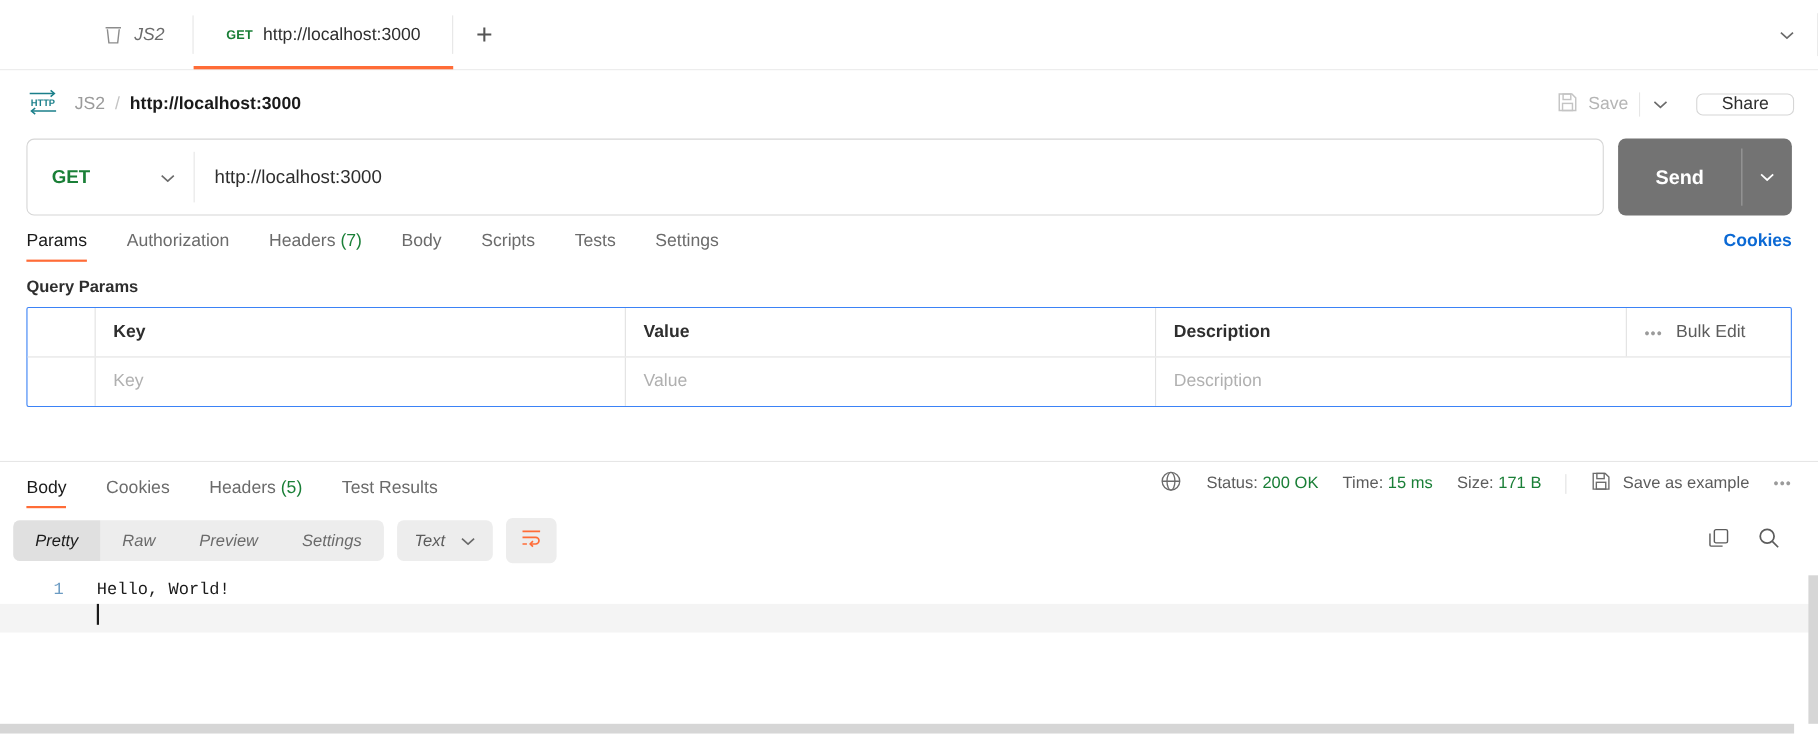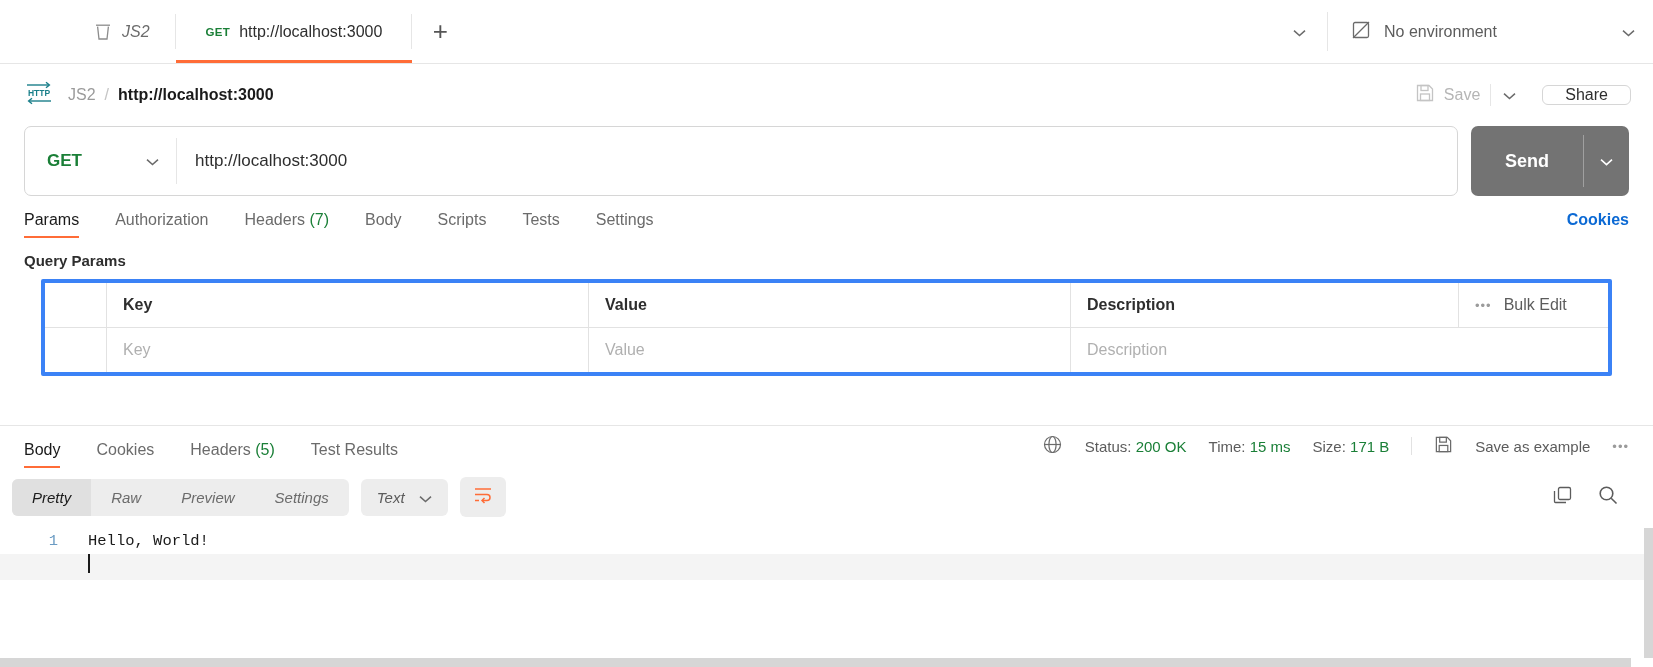--- a/index.html
+++ b/index.html
@@ -124,21 +124,21 @@
   .rtab.active .rt-underline {
     position:absolute; left: 0; right: 0; bottom: 0; height: 2.5px; background: #ff6c37;
   }
   .rtab .count { color: #1a7f37; }
   .reqtabs .spacer { flex:1; }
   .cookies-link { font-size: 16px; color: #0b69d4; font-weight: bold; padding-bottom: 9px; }
 
   
   .qp-title { font-size: 15px; font-weight: bold; color: #2e2e2e; padding: 14px 24px 10px 24px; }
   .qp-table {
-    margin: 0 41px; border: 4px solid #3b82f6; border-radius: 2px;
+    margin: 0 24px; border: 1px solid #3b82f6; border-radius: 2px;
     display: flex; flex-direction: column; background: #fff;
   }
   .qp-row { display: flex; align-items: stretch; }
   .qp-row + .qp-row { border-top: 1px solid #e2e2e2; }
   .qp-cell { padding: 13px 16px; font-size: 16px; display:flex; align-items:center; }
   .qp-cell + .qp-cell { border-left: 1px solid #e2e2e2; }
   .qp-check { width: 61px; }
   .qp-key   { width: 482px; }
   .qp-val   { width: 482px; }
   .qp-desc  { flex: 1; }
@@ -152,21 +152,21 @@
 
   
   .resp-divider { height: 1px; background: #e6e6e6; margin-top: 49px; flex:none; }
   .resptabs {
     display: flex; align-items: flex-end; padding: 0 12px 0 12px; height: 42px; flex:none;
   }
   .resptabs .spacer { flex:1; }
   .meta { display:flex; align-items:center; gap: 22px; padding-bottom: 10px; font-size: 15px; color:#5c5c5c; }
   .meta .val { color: #1a7f37; }
   .meta-sep { width: 1px; height: 18px; background: #e2e2e2; }
-  .save-ex { display:flex; align-items:center; gap:22px; font-size:15px; color:#5c5c5c; }
+  .save-ex { display:flex; align-items:center; gap:10px; font-size:15px; color:#5c5c5c; }
 
   .respbar { display:flex; align-items:center; padding: 8px 12px 0 12px; flex:none;font-style:italic; }
   .seg {
     display: inline-flex; background: #ededed; border-radius: 6px; overflow: hidden;
   }
   .seg-item { padding: 10px 20px; font-size: 15px; color: #6b6b6b; }
   .seg-item.active { background: #e0e0e0; color: #1a1a1a; }
   .fmt-sel {
     margin-left: 12px; display:inline-flex; align-items:flex-start; gap: 14px;
     background: #ededed; border-radius: 6px; padding: 10px 16px; font-size: 15px; color:#5c5c5c;
@@ -229,34 +229,20 @@
 
     <div class="tabbar-caret">
       <span>
         <svg class="chev" viewBox="0 0 13 8" fill="none" stroke="currentColor" stroke-width="1.5">
             <path d="M1 1.6 L6.5 6.6 L12 1.6"></path>
           </svg>
       </span>
       <span class="divider-r"></span>
     </div>
 
-    <div class="envsel">
-      <span>
-        <svg width="22" height="22" viewBox="0 0 22 22" fill="none" stroke="#6b6b6b" stroke-width="1.3">
-          <rect x="3.5" y="3.5" width="15" height="15" rx="1.5"></rect>
-          <line x1="3" y1="19" x2="19" y2="3"></line>
-        </svg>
-      </span>
-      <span class="envname">No environment</span>
-      <span>
-        <svg class="chev" viewBox="0 0 13 8" fill="none" stroke="#6b6b6b" stroke-width="1.5">
-            <path d="M1 1.6 L6.5 6.6 L12 1.6"></path>
-          </svg>
-      </span>
-    </div>
   </div>
 
   <div class="crumbrow">
     <span>
       <svg class="http-badge" viewBox="0 0 30 26" fill="none" stroke="#1a7f8a" stroke-width="1.4">
         <line x1="3" y1="5" x2="25" y2="5"></line>
           <path d="M22 2.2 L25.4 5 L22 7.8"></path>
         <line x1="5" y1="21" x2="27" y2="21"></line>
           <path d="M8 18.2 L4.6 21 L8 23.8"></path>
         <text x="15" y="16" font-size="8.5" fill="#1a7f8a" stroke="none" text-anchor="middle" font-family="Liberation Sans, sans-serif" font-weight="bold">HTTP</text>

